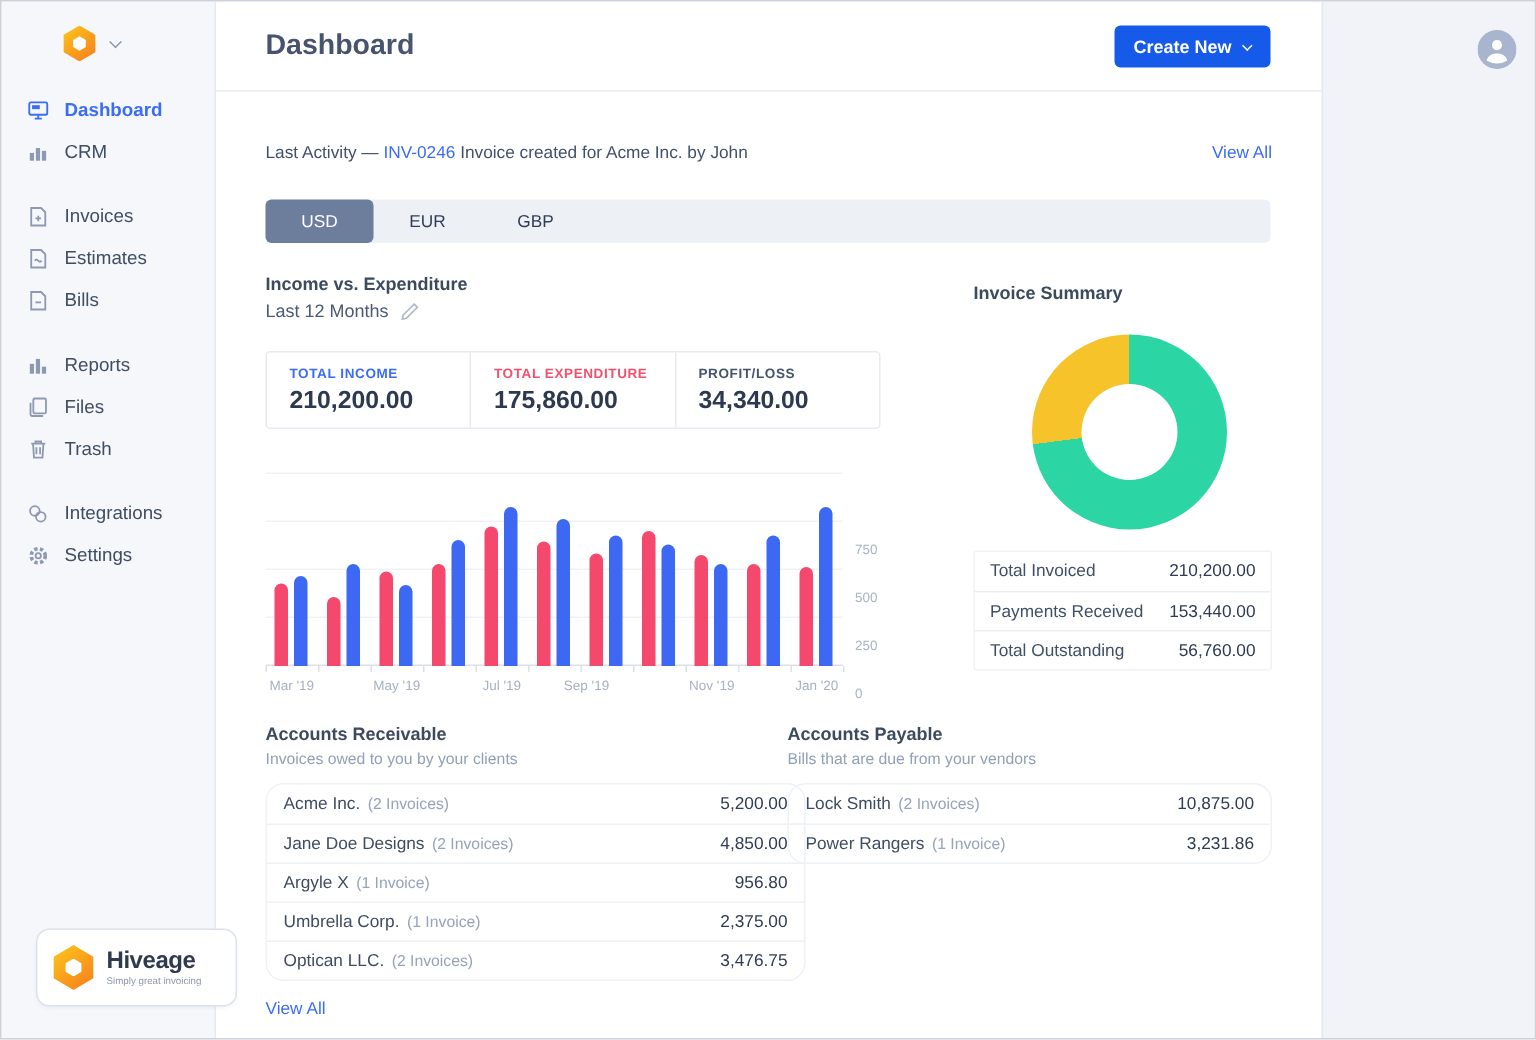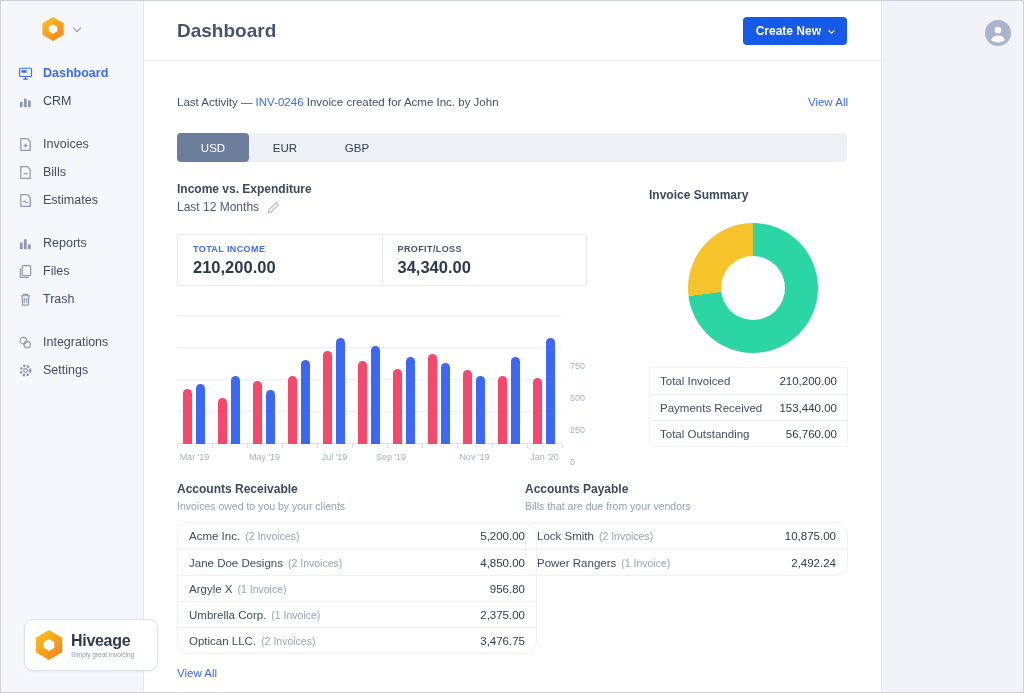--- a/index.html
+++ b/index.html
@@ -184,33 +184,33 @@
               <path d="M3 1.8h7l3 3v9.4H3z" fill="none" stroke="currentColor" stroke-width="1.3"></path>
               <path d="M8 7.2v4M6 9.2h4" fill="none" stroke="currentColor" stroke-width="1.3"></path>
             </svg>
           </span>
           <span>Invoices</span>
         </div>
         <div class="nav-item">
           <span class="nico">
             <svg viewBox="0 0 16 16">
               <path d="M3 1.8h7l3 3v9.4H3z" fill="none" stroke="currentColor" stroke-width="1.3"></path>
+              <path d="M5.5 9.4c.9-1 1.7-1 2.5 0s1.6 1 2.5 0" fill="none" stroke="currentColor" stroke-width="1.3"></path>
+            </svg>
+          </span>
+          <span>Estimates</span>
+        </div>
+        <div class="nav-item">
+          <span class="nico">
+            <svg viewBox="0 0 16 16">
+              <path d="M3 1.8h7l3 3v9.4H3z" fill="none" stroke="currentColor" stroke-width="1.3"></path>
               <path d="M6 9.2h4" fill="none" stroke="currentColor" stroke-width="1.3"></path>
             </svg>
           </span>
           <span>Bills</span>
-        </div>
-        <div class="nav-item">
-          <span class="nico">
-            <svg viewBox="0 0 16 16">
-              <path d="M3 1.8h7l3 3v9.4H3z" fill="none" stroke="currentColor" stroke-width="1.3"></path>
-              <path d="M5.5 9.4c.9-1 1.7-1 2.5 0s1.6 1 2.5 0" fill="none" stroke="currentColor" stroke-width="1.3"></path>
-            </svg>
-          </span>
-          <span>Estimates</span>
         </div>
       </div>
       <div class="nav-group">
         <div class="nav-item">
           <span class="nico">
             <svg viewBox="0 0 16 16">
               <rect x="2" y="7" width="3" height="7" fill="currentColor"></rect>
               <rect x="6.3" y="3.5" width="3" height="10.5" fill="currentColor"></rect>
               <rect x="10.6" y="9" width="3" height="5" fill="currentColor"></rect>
             </svg>
@@ -294,20 +294,24 @@
           <path d="M9.8 1.9l2.3 2.3-7.8 7.8-3 .7.7-3z" fill="none" stroke="#b0bac9" stroke-width="1.2"></path>
         </svg>
     </span>
   </div>
   <div class="sec-title inv-sum-title">Invoice Summary</div>
 
   <div class="stats-box" id="stats-box">
       <div class="stat">
         <div class="slabel" style="color: rgb(59, 108, 245);">TOTAL INCOME</div>
         <div class="svalue">210,200.00</div>
+      </div>
+      <div class="stat">
+        <div class="slabel" style="color: rgb(242, 80, 110);">TOTAL EXPENDITURE</div>
+        <div class="svalue">175,860.00</div>
       </div>
       <div class="stat">
         <div class="slabel" style="color: rgb(70, 83, 107);">PROFIT/LOSS</div>
         <div class="svalue">34,340.00</div>
       </div>
     </div>
 
   <div class="chart" id="bar-chart">
     <div class="plot" id="bar-plot">
         <div class="gridline axis" style="bottom: 0px;"></div>
@@ -438,21 +442,21 @@
     <div class="sub">Bills that are due from your vendors</div>
     <div class="acct-list" id="ap-list">
         <div class="acct-row">
           <span class="client">Lock Smith</span>
           <span class="count">(2 Invoices)</span>
           <span class="amount">10,875.00</span>
         </div>
         <div class="acct-row">
           <span class="client">Power Rangers</span>
           <span class="count">(1 Invoice)</span>
-          <span class="amount">2,492.24</span>
+          <span class="amount">3,231.86</span>
         </div>
       </div>
   </div>
 
   <a class="link ar-viewall">View All</a>
 </div>
 
 <div class="rightstrip">
   <div class="avatar">
     <svg viewBox="0 0 24 24">

